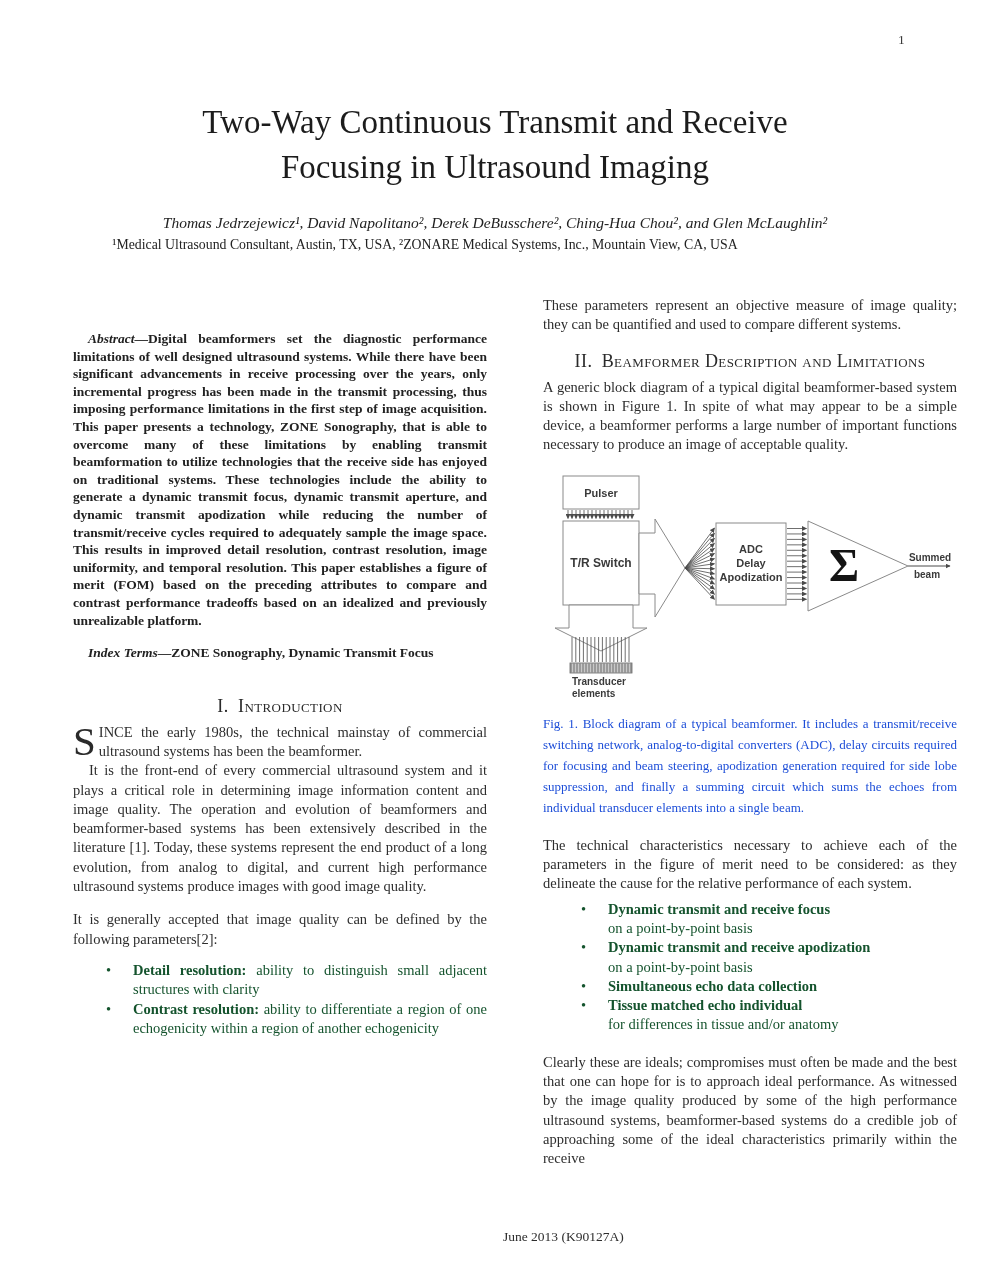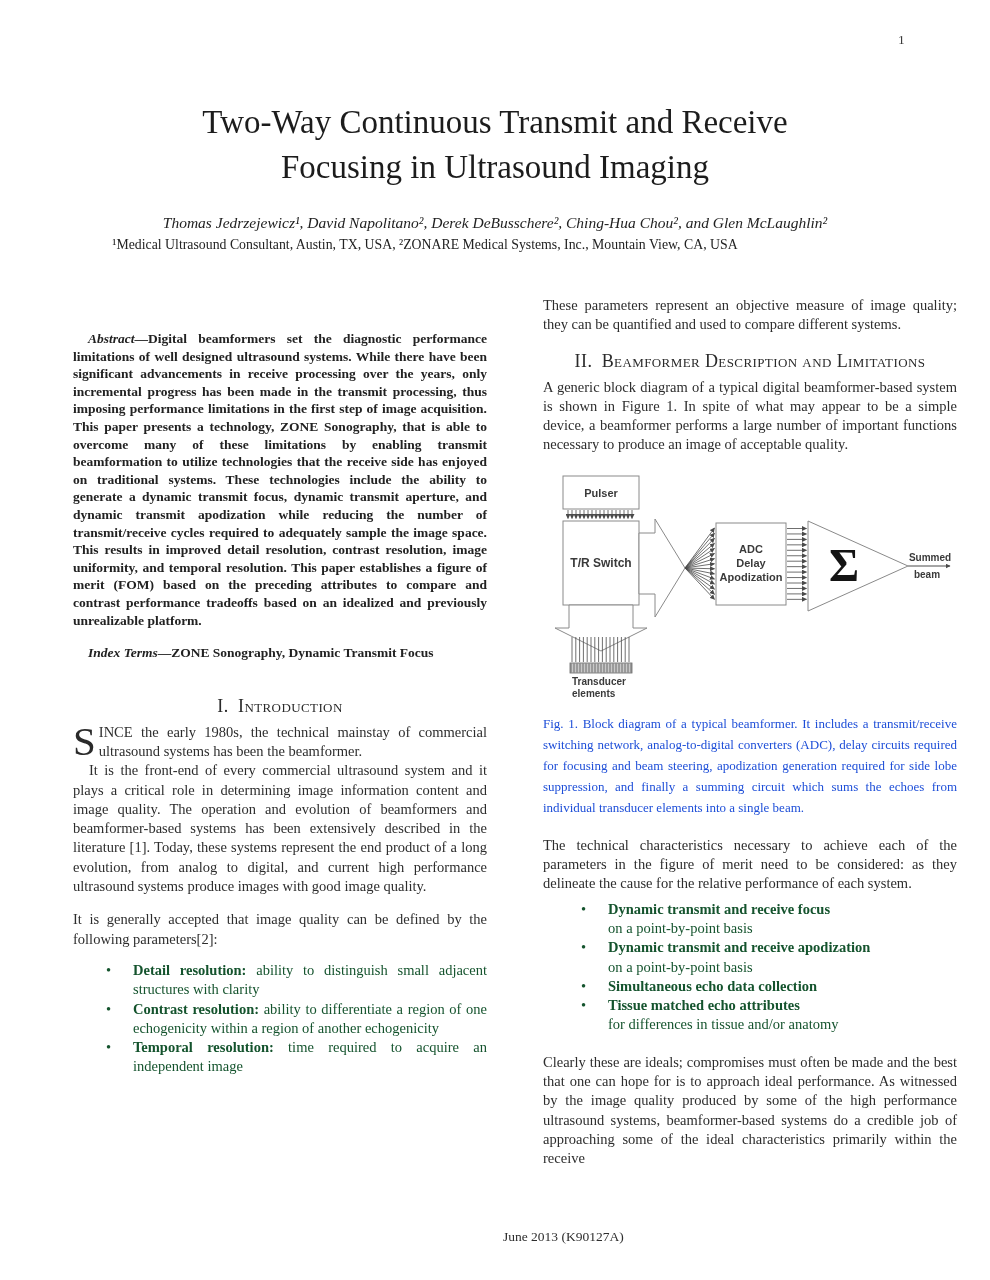--- a/index.html
+++ b/index.html
@@ -119,21 +119,20 @@
 
     <h2 class="sect">I. Introduction</h2>
 
     <p class="body first-body"><span class="dropcap">S</span><span>INCE the early 1980s, the technical mainstay of commercial ultrasound systems has been the beamformer.</span></p>
     <p class="body indent2">It is the front-end of every commercial ultrasound system and it plays a critical role in determining image information content and image quality. The operation and evolution of beamformers and beamformer-based systems has been extensively described in the literature [1]. Today, these systems represent the end product of a long evolution, from analog to digital, and current high performance ultrasound systems produce images with good image quality.</p>
     <p class="body para">It is generally accepted that image quality can be defined by the following parameters[2]:</p>
 
     <ul class="bullets">
       <li><b>Detail resolution:</b> <span>ability to distinguish small adjacent structures with clarity</span></li>
       <li><b>Contrast resolution:</b> <span>ability to differentiate a region of one echogenicity within a region of another echogenicity</span></li>
-      <li><b>Temporal resolution:</b> <span>time required to acquire an independent image</span></li>
     </ul>
   </div>
 
   <div class="col col-right">
     <p class="body">These parameters represent an objective measure of image quality; they can be quantified and used to compare different systems.</p>
 
     <h2 class="sect">II. Beamformer Description and Limitations</h2>
 
     <p class="body first-body">A generic block diagram of a typical digital beamformer-based system is shown in Figure 1. In spite of what may appear to be a simple device, a beamformer performs a large number of important functions necessary to produce an image of acceptable quality.</p>
 
@@ -276,21 +275,21 @@
         </li>
       <li>
           <div class="bt">Dynamic transmit and receive apodization</div>
           <div class="bd">on a point-by-point basis</div>
         </li>
       <li>
           <div class="bt">Simultaneous echo data collection</div>
           <div class="bd"></div>
         </li>
       <li>
-          <div class="bt">Tissue matched echo attributes</div>
+          <div class="bt">Tissue matched echo individual</div>
           <div class="bd">for differences in tissue and/or anatomy</div>
         </li>
     </ul>
 
     <p class="body para2">Clearly these are ideals; compromises must often be made and the best that one can hope for is to approach ideal performance. As witnessed by the image quality produced by some of the high performance ultrasound systems, beamformer-based systems do a credible job of approaching some of the ideal characteristics primarily within the receive</p>
   </div>
 
   <div class="footer">June 2013 (K90127A)</div>
 </div>
 

